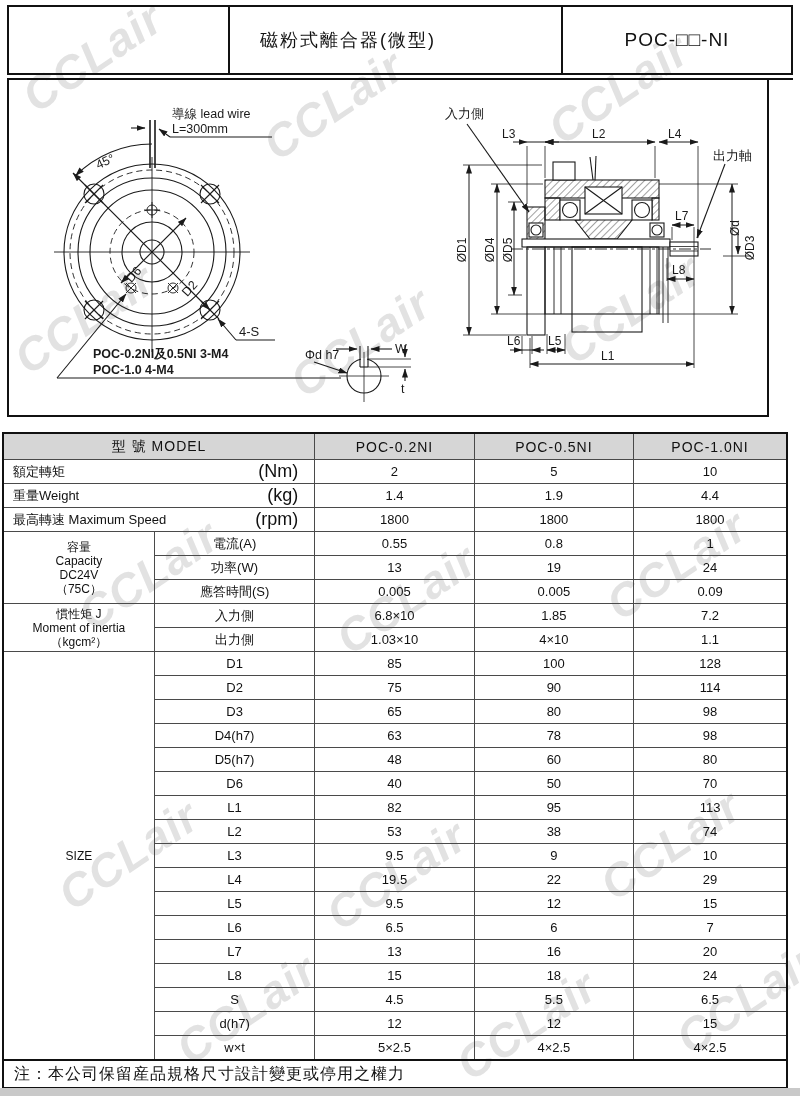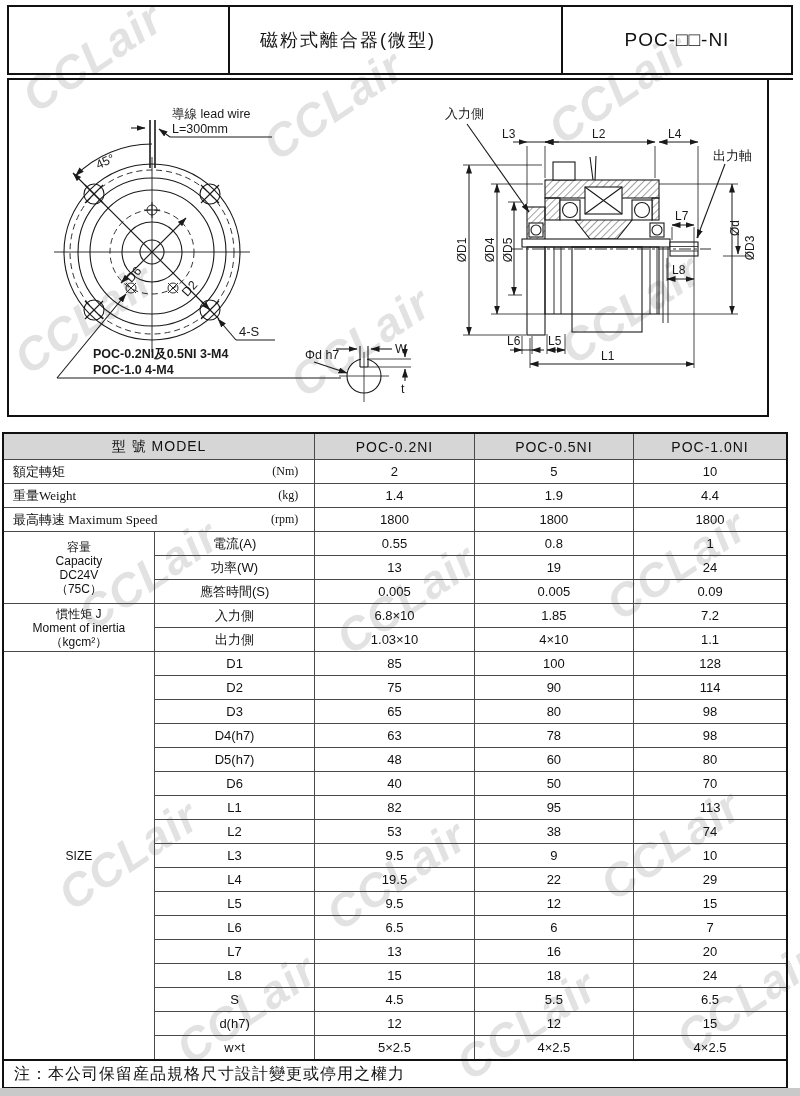--- a/index.html
+++ b/index.html
@@ -24,24 +24,24 @@
   .dbox{
     position:absolute;left:7px;top:80px;width:758px;height:335px;
     border-left:2px solid #111;border-right:2px solid #111;border-bottom:2px solid #111;z-index:2;
   }
   svg text{font-family:"Liberation Sans","DejaVu Sans",sans-serif;fill:#1a1a1a;}
   .spec{position:absolute;left:2px;top:432px;width:786px;z-index:2;}
   table.spec-tbl{border-collapse:collapse;table-layout:fixed;width:786px;border:2px solid #111;}
   table.spec-tbl th,table.spec-tbl td{border:1px solid #4a4a4a;padding:0;font-weight:normal;}
   table.spec-tbl thead th{background:#d6d6d6;height:25px;font-size:14px;letter-spacing:1px;}
   td.val{text-align:center;height:23px;font-size:13px;}
-  td.lblcell{height:23px;font-family:Liberation Serif, serif;}
+  td.lblcell{height:23px;}
   td.lblcell .inner{display:flex;justify-content:space-between;align-items:center;height:100%;}
   td.lblcell .lt{padding-left:9px;font-size:13px;}
-  td.lblcell .un{padding-right:16px;font-size:12px;}
+  td.lblcell .un{padding-right:16px;font-size:18px;}
   td.glbl{text-align:center;font-size:12px;line-height:14px;vertical-align:middle;}
   td.sub{text-align:center;font-size:13px;}
   .note{
     border:2px solid #111;border-top:0;height:26px;display:flex;align-items:center;
     padding-left:10px;font-size:16px;letter-spacing:1px;background:transparent;
   }
   .footstrip{position:absolute;left:0;top:1088px;width:800px;height:8px;background:#c9c9c9;z-index:2;}
 </style>
 </head>
 <body>

